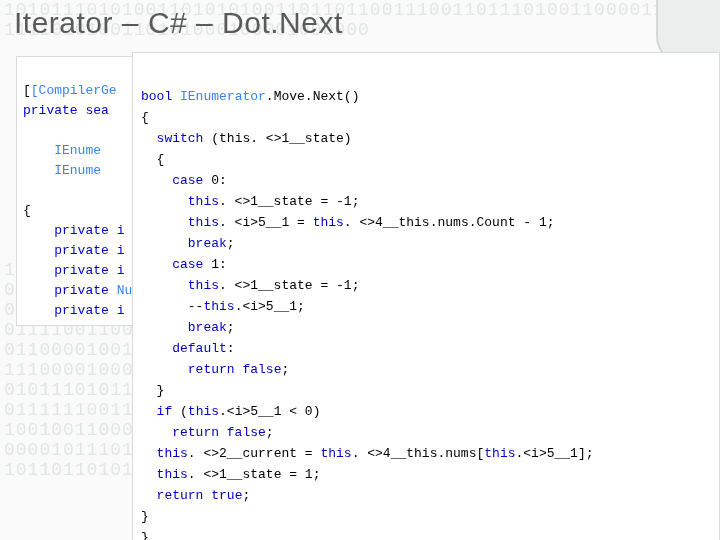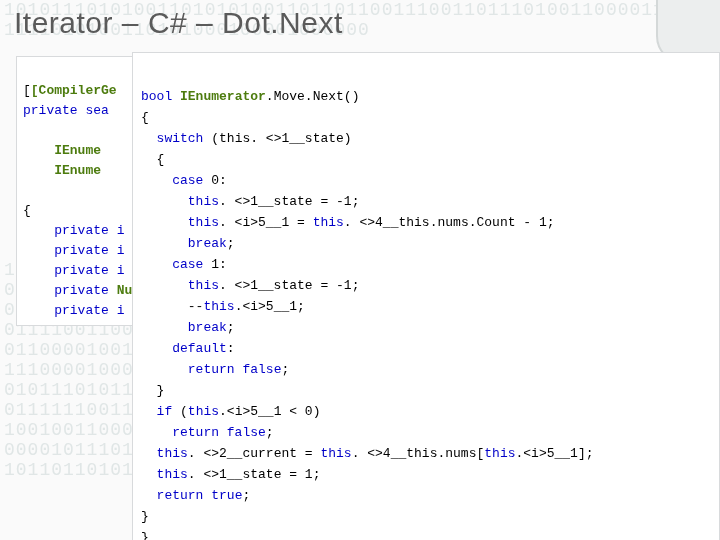--- a/index.html
+++ b/index.html
@@ -73,21 +73,21 @@
     padding: 12px 8px;
     font-family: Consolas, "Courier New", monospace;
     font-size: 13px;
     line-height: 21px;
     white-space: pre;
     overflow: hidden;
     z-index: 20;
     color: #000;
   }
   .kw { color: #0000c8; }
-  .typ { color: #4d7c0f; font-weight: bold; }
+  .typ { color: #3b82f6; }
   .lit { color: #000; }
 </style>
 </head>
 <body>
 
 <div class="bg">1010111010100110101010011011011001110011011101001100001111111011001000100
 1111010100110101000100001000000
 
 
 

